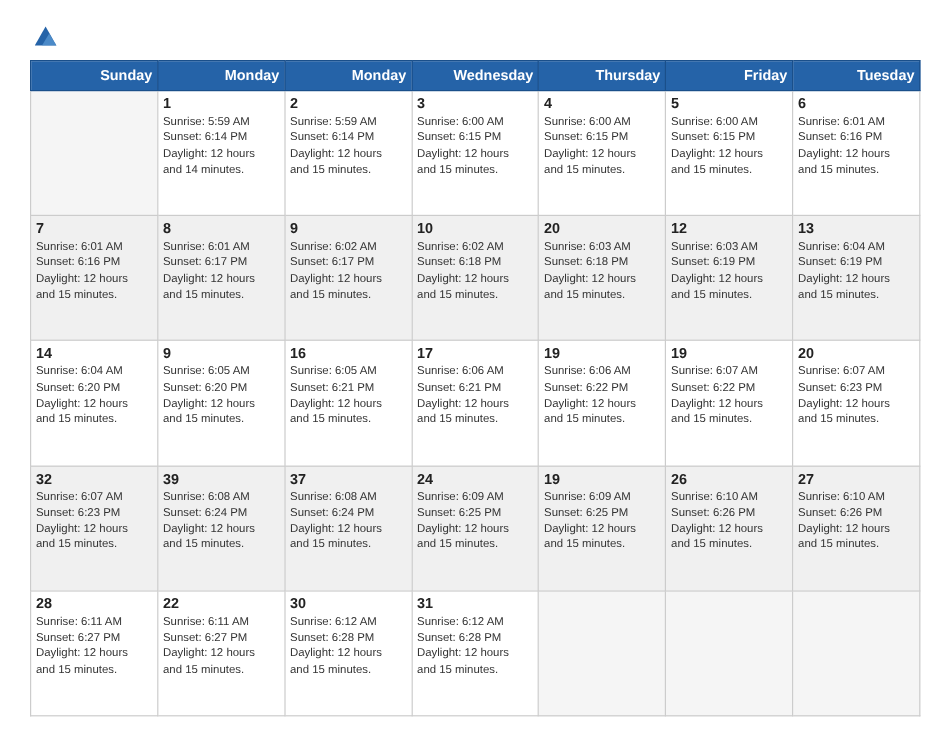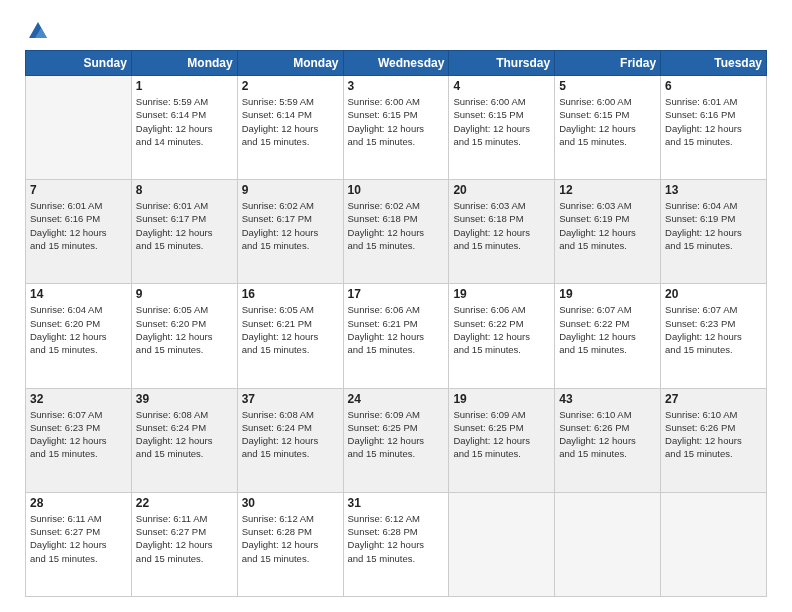--- a/index.html
+++ b/index.html
@@ -314,21 +314,21 @@
 and 15 minutes.</div>
           </td>
           <td>
             <span class="day-number">19</span>
             <div class="day-info" style="white-space: pre-line;">Sunrise: 6:09 AM
 Sunset: 6:25 PM
 Daylight: 12 hours
 and 15 minutes.</div>
           </td>
           <td>
-            <span class="day-number">43</span>
+            <span class="day-number">26</span>
             <div class="day-info" style="white-space: pre-line;">Sunrise: 6:10 AM
 Sunset: 6:26 PM
 Daylight: 12 hours
 and 15 minutes.</div>
           </td>
           <td>
             <span class="day-number">27</span>
             <div class="day-info" style="white-space: pre-line;">Sunrise: 6:10 AM
 Sunset: 6:26 PM
 Daylight: 12 hours

